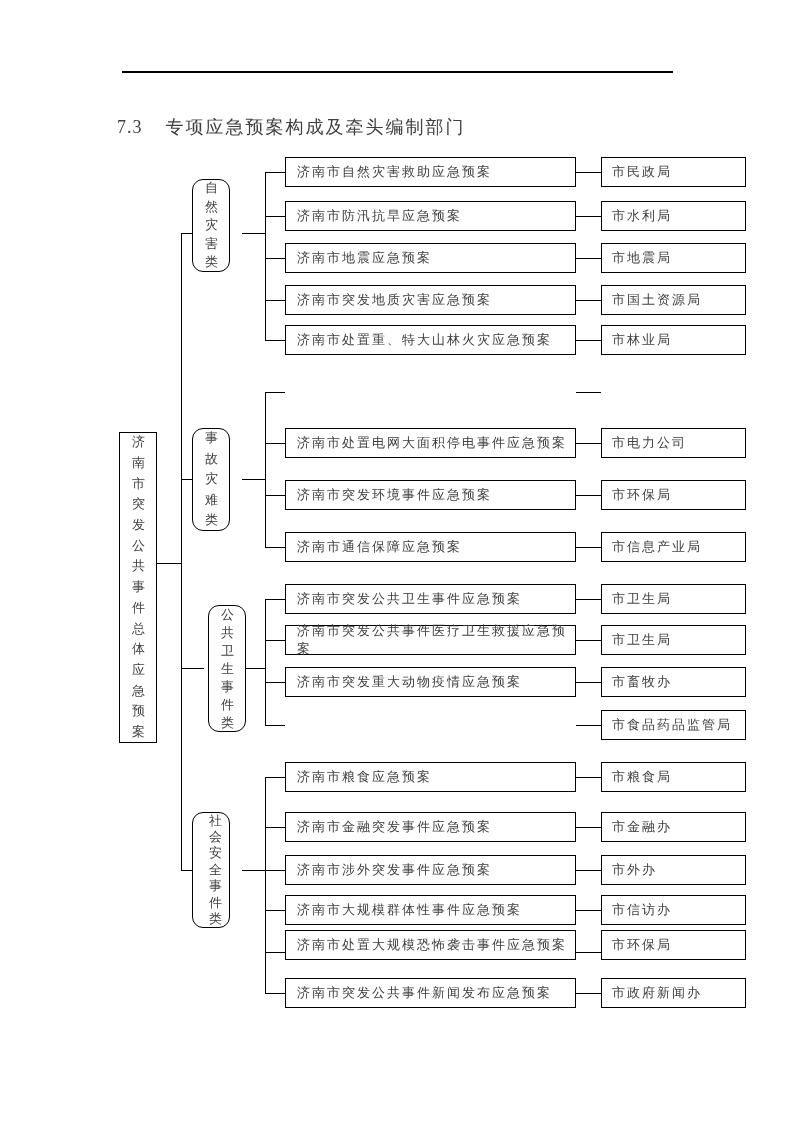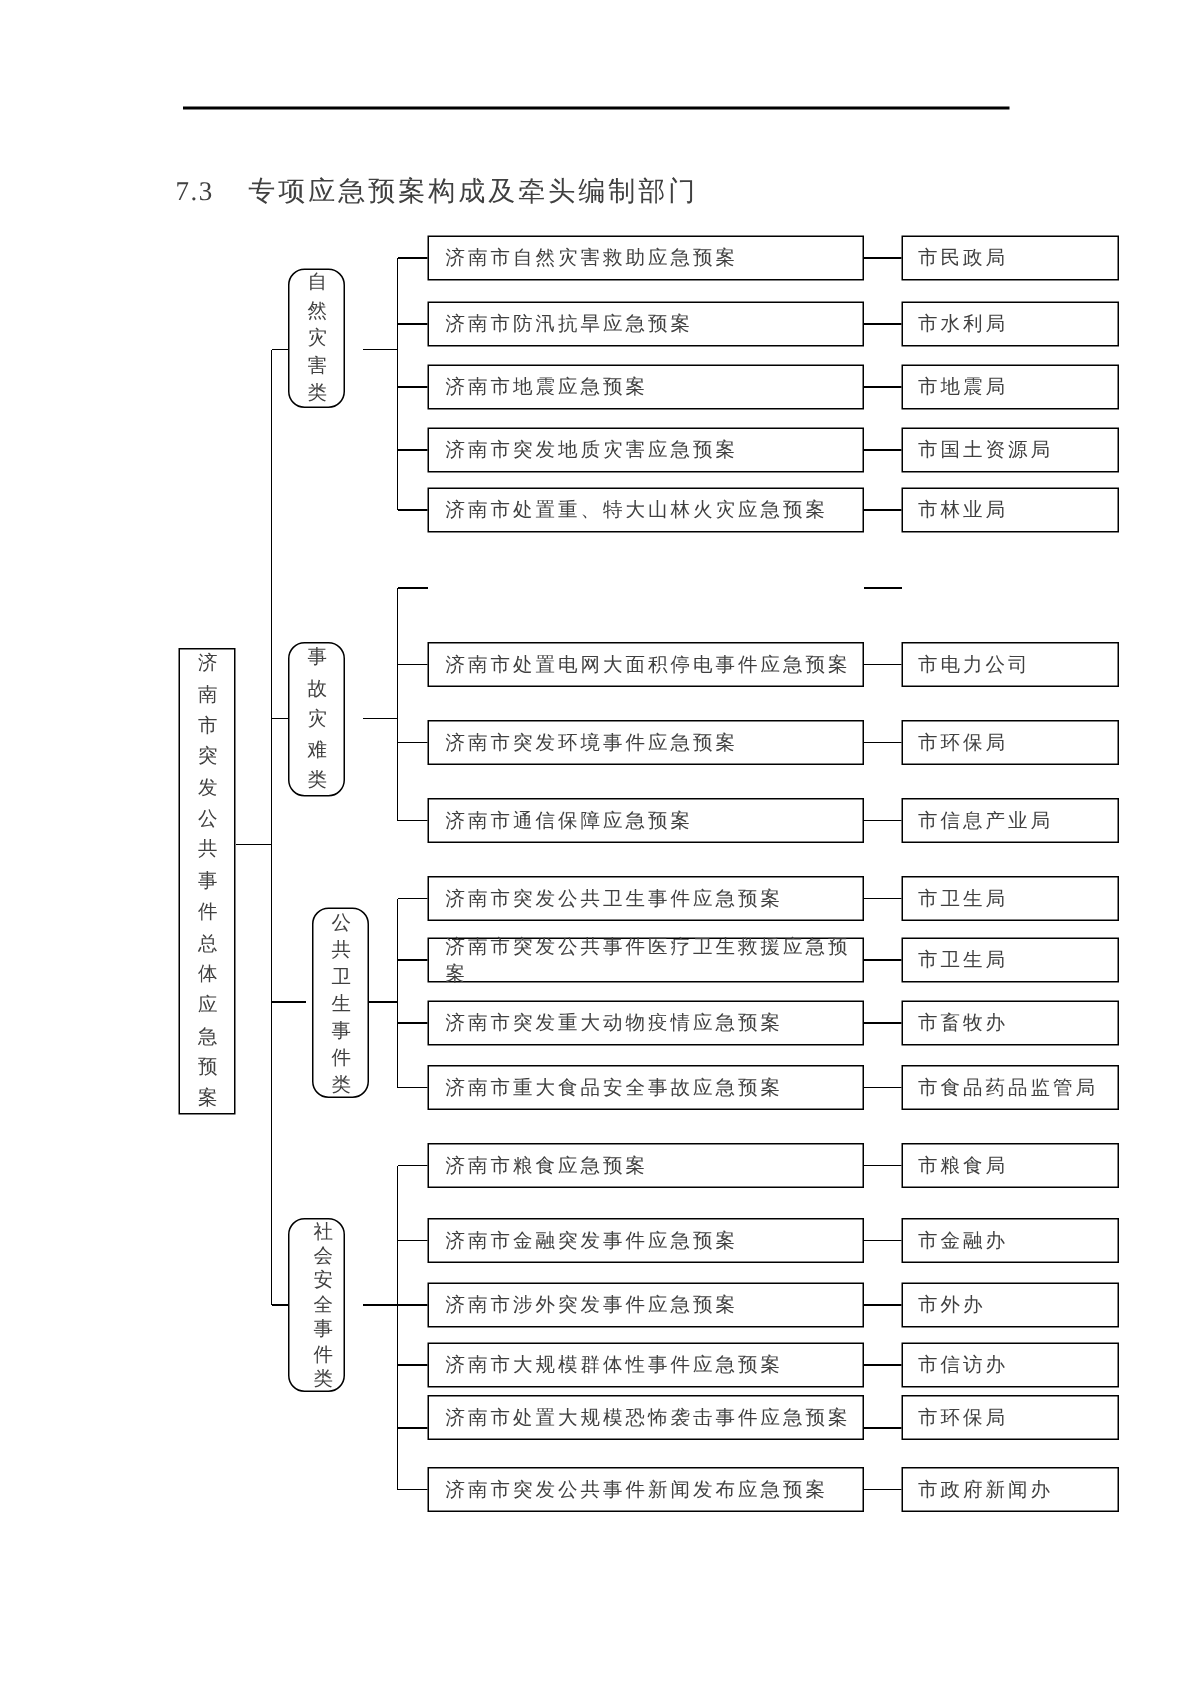--- a/index.html
+++ b/index.html
@@ -181,21 +181,20 @@
   </div>
   <div class="row" style="top:625px;">
     <div class="box plan">济南市突发公共事件医疗卫生救援应急预案</div>
     <div class="box dept">市卫生局</div>
   </div>
   <div class="row" style="top:667px;">
     <div class="box plan">济南市突发重大动物疫情应急预案</div>
     <div class="box dept">市畜牧办</div>
   </div>
   <div class="row" style="top:710px;">
-    <div class="box plan">济南市重大食品安全事故应急预案</div>
     <div class="box dept">市食品药品监管局</div>
   </div>
 
   <div class="row" style="top:762px;">
     <div class="box plan">济南市粮食应急预案</div>
     <div class="box dept">市粮食局</div>
   </div>
   <div class="row" style="top:812px;">
     <div class="box plan">济南市金融突发事件应急预案</div>
     <div class="box dept">市金融办</div>

